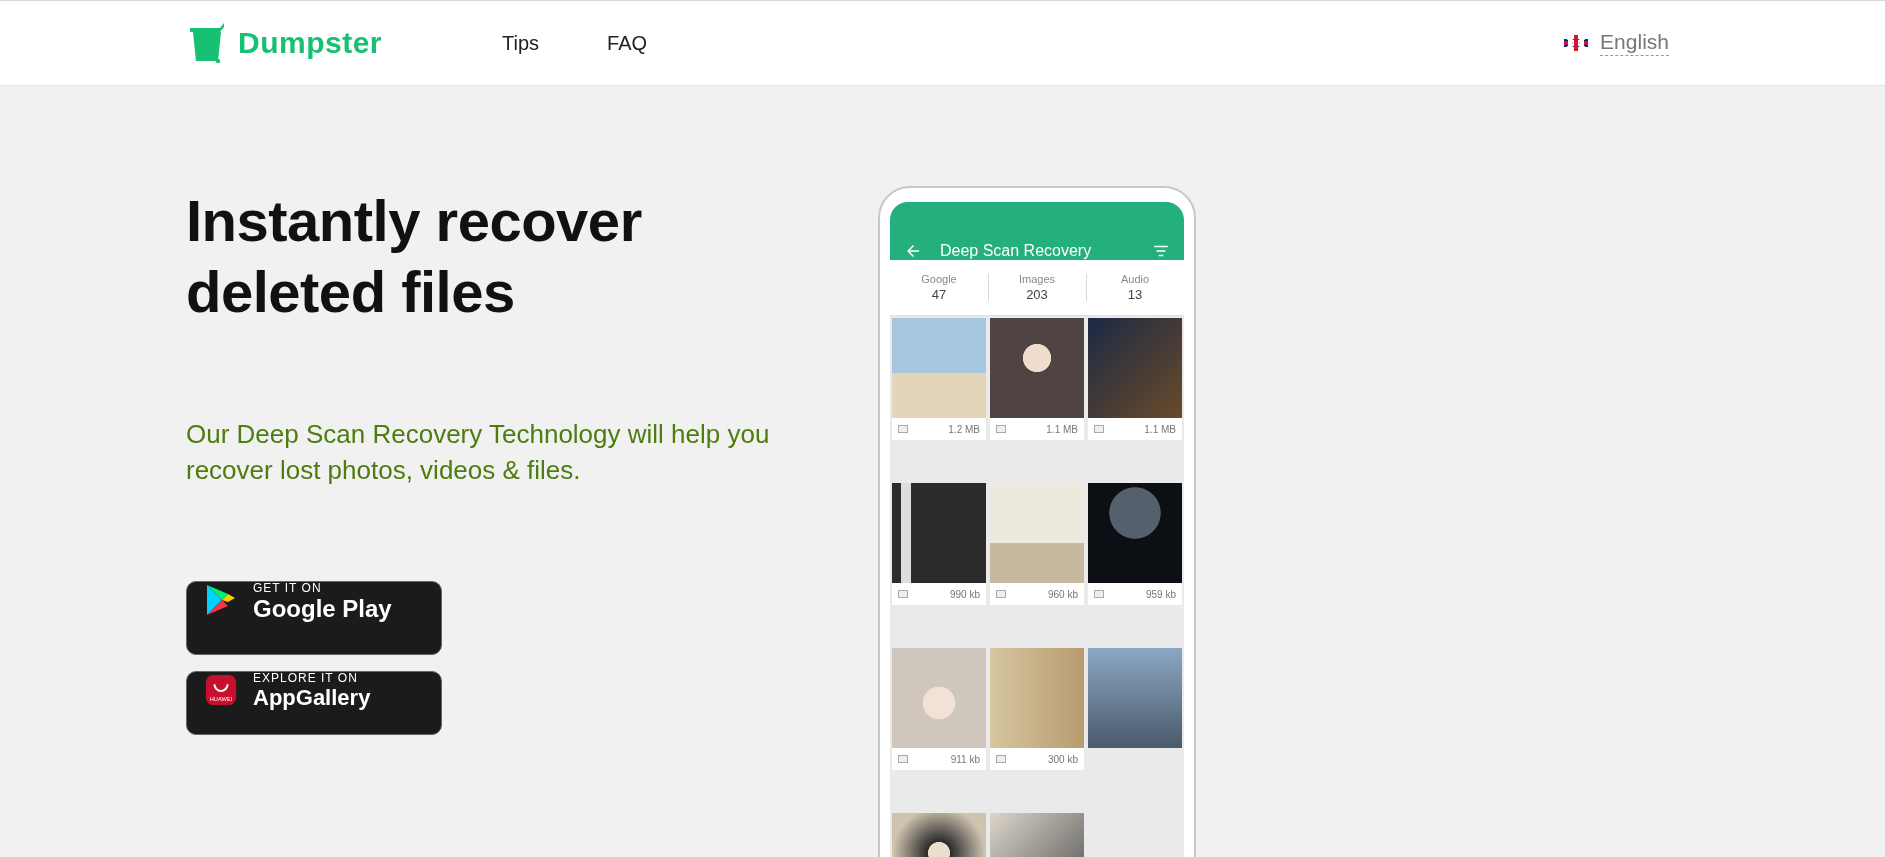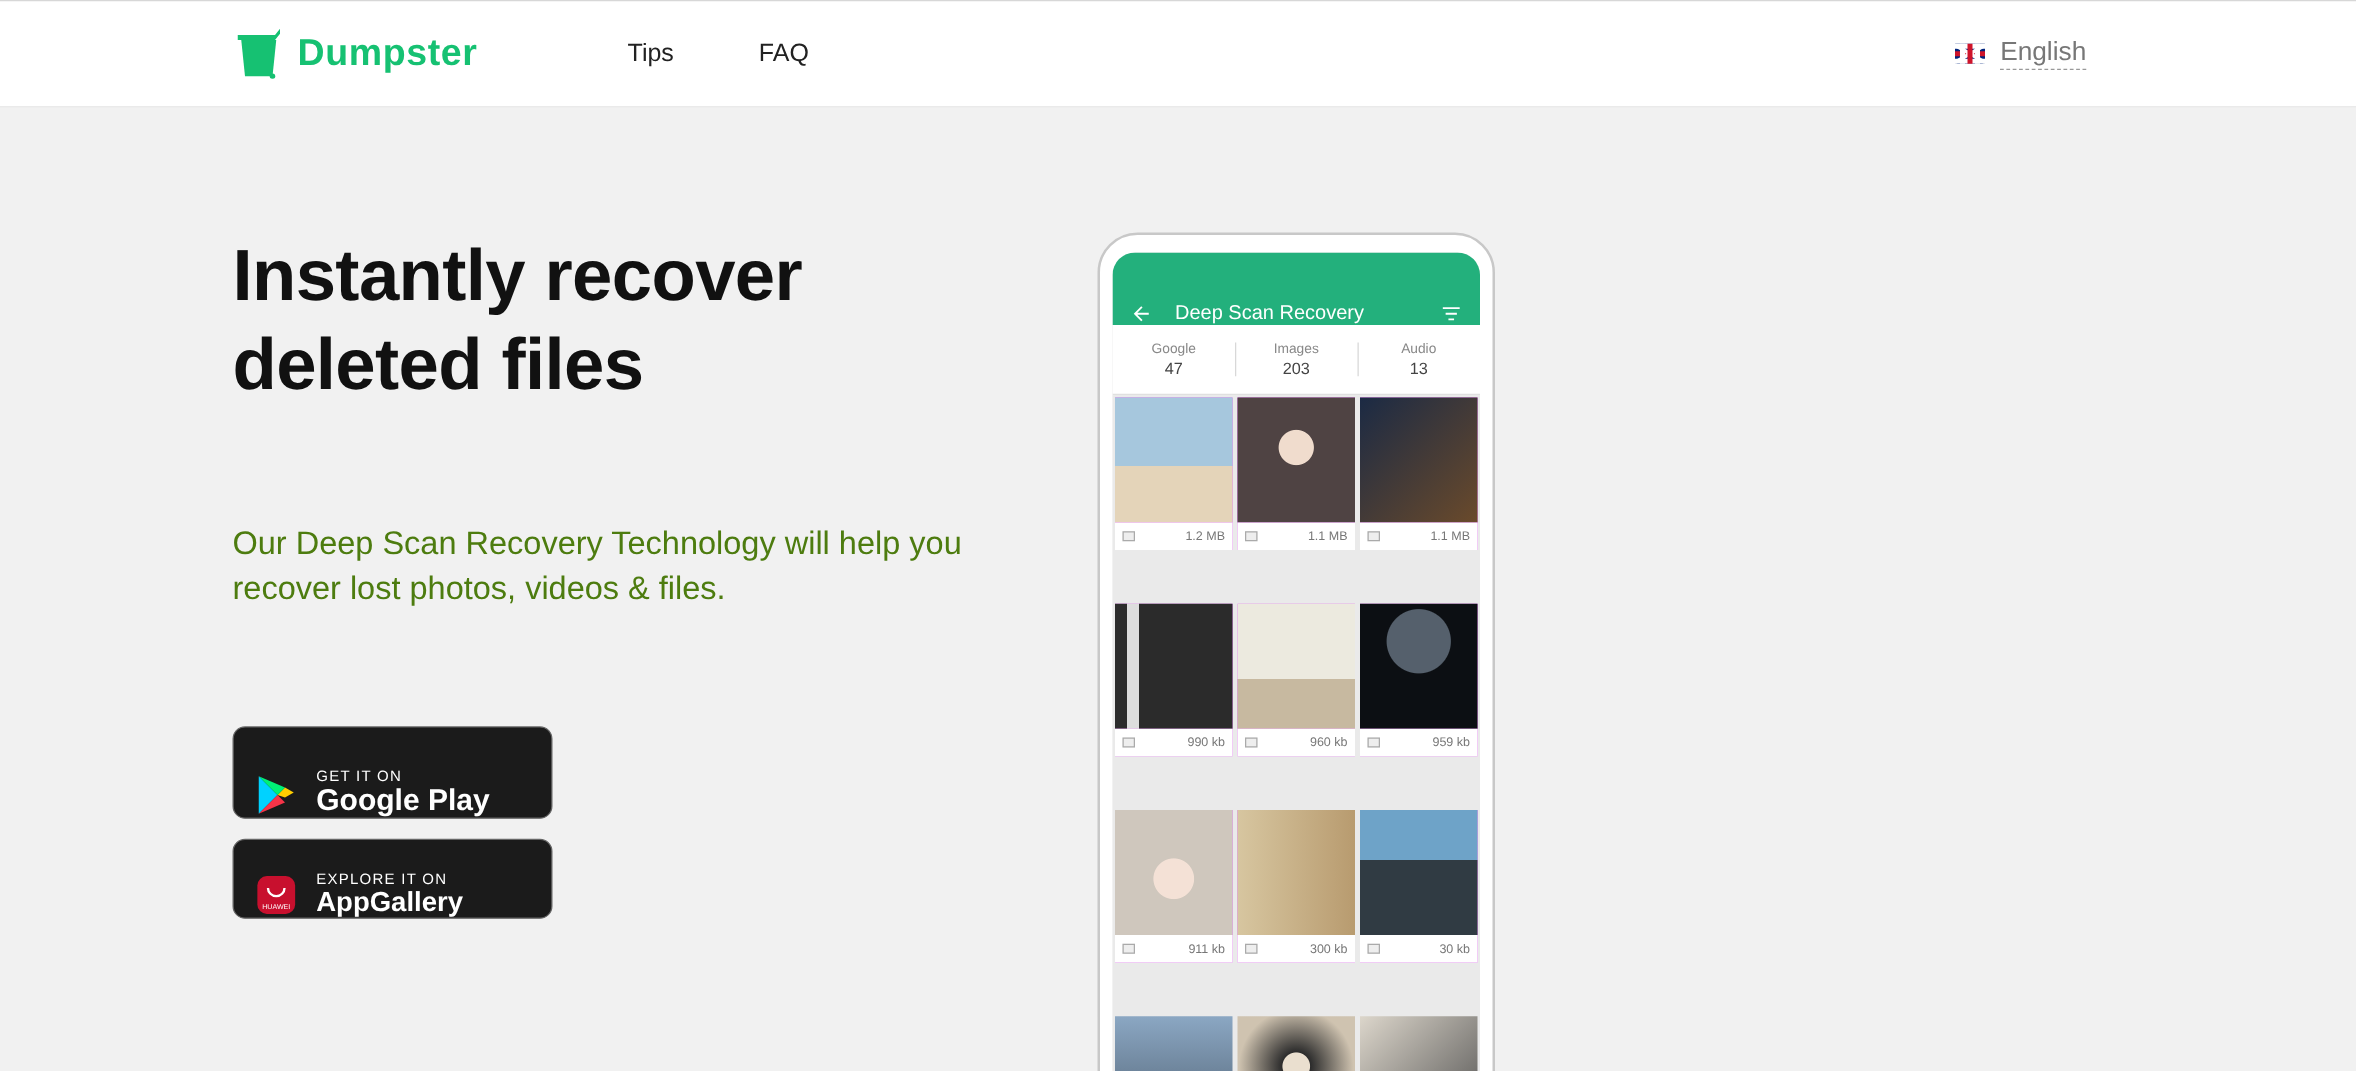--- a/index.html
+++ b/index.html
@@ -120,21 +120,21 @@
     max-width: 640px;
   }
   .stores {
     margin-top: 92px;
     display: flex;
     flex-direction: column;
     gap: 16px;
   }
   .store-btn {
     display: flex;
-    align-items: flex-end;
+    align-items: flex-start;
     width: 256px;
     height: 74px;
     background: #1b1b1b;
     border: 1px solid #666;
     border-radius: 10px;
     padding: 0 16px;
     gap: 14px;
     cursor: pointer;
   }
   .store-btn.small { height: 64px; width: 256px; }
@@ -204,21 +204,21 @@
   .grid {
     flex:1;
     background:#eaeaea;
     padding: 2px;
     display: grid;
     grid-template-columns: repeat(3, 1fr);
     gap: 4px;
     overflow: hidden;
   }
   .tile {
-    background:#d946ef;
+    background:#0369a1;
     display:flex;
     flex-direction:column;
     height: 122px;
   }
   .tile.last-row { height: 100px; }
   .thumb {
     flex:1;
     background: #bbb;
   }
   .tile-meta {
@@ -398,27 +398,20 @@
               <span>911 kb</span>
             </div>
           </div>
         <div class="tile t8">
             <div class="thumb"></div>
             <div class="tile-meta">
               <span class="pic-ic"></span>
               <span>300 kb</span>
             </div>
           </div>
-        <div class="tile t9">
-            <div class="thumb"></div>
-            <div class="tile-meta">
-              <span class="pic-ic"></span>
-              <span>30 kb</span>
-            </div>
-          </div>
         <div class="tile t10 last-row">
             <div class="thumb"></div>
           </div>
         <div class="tile t11 last-row">
             <div class="thumb"></div>
           </div>
         <div class="tile t12 last-row">
             <div class="thumb"></div>
           </div>
       </div>

